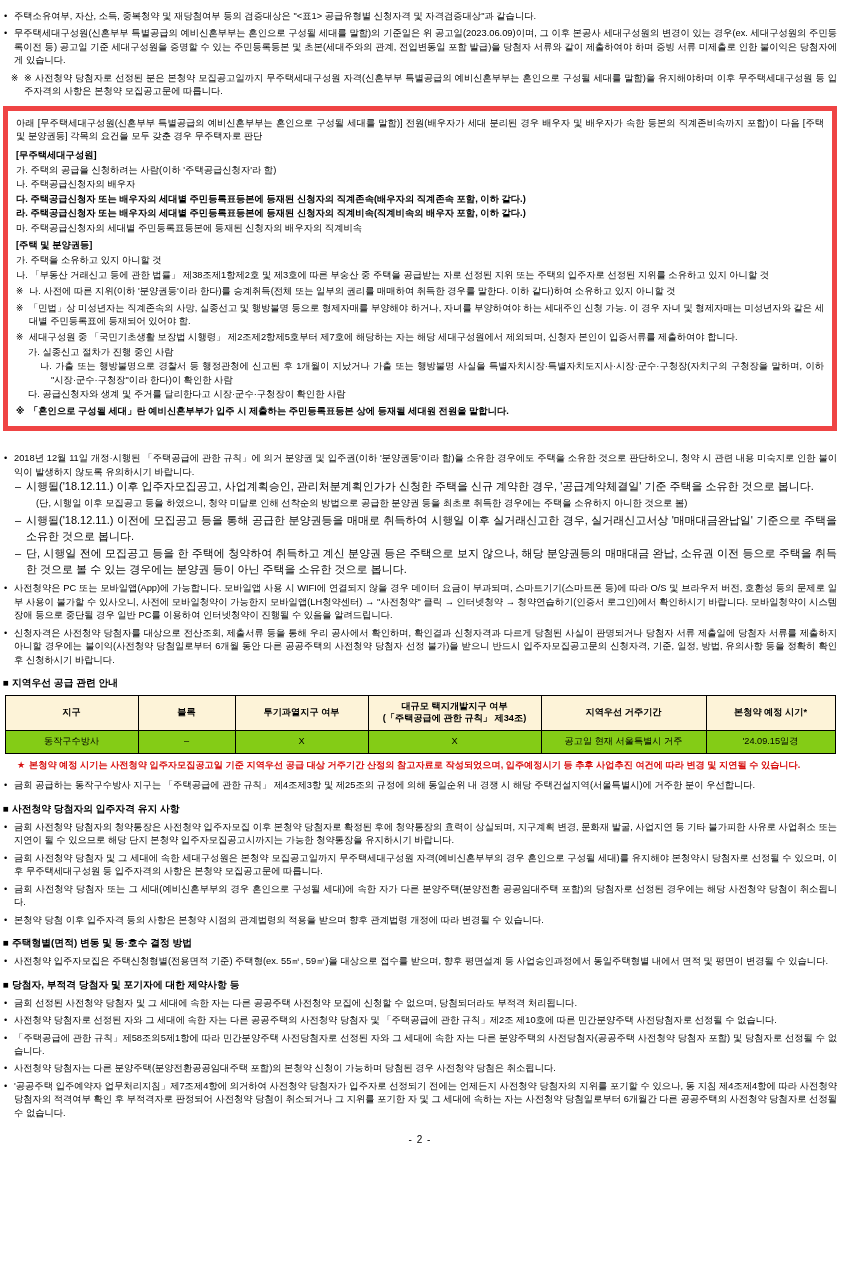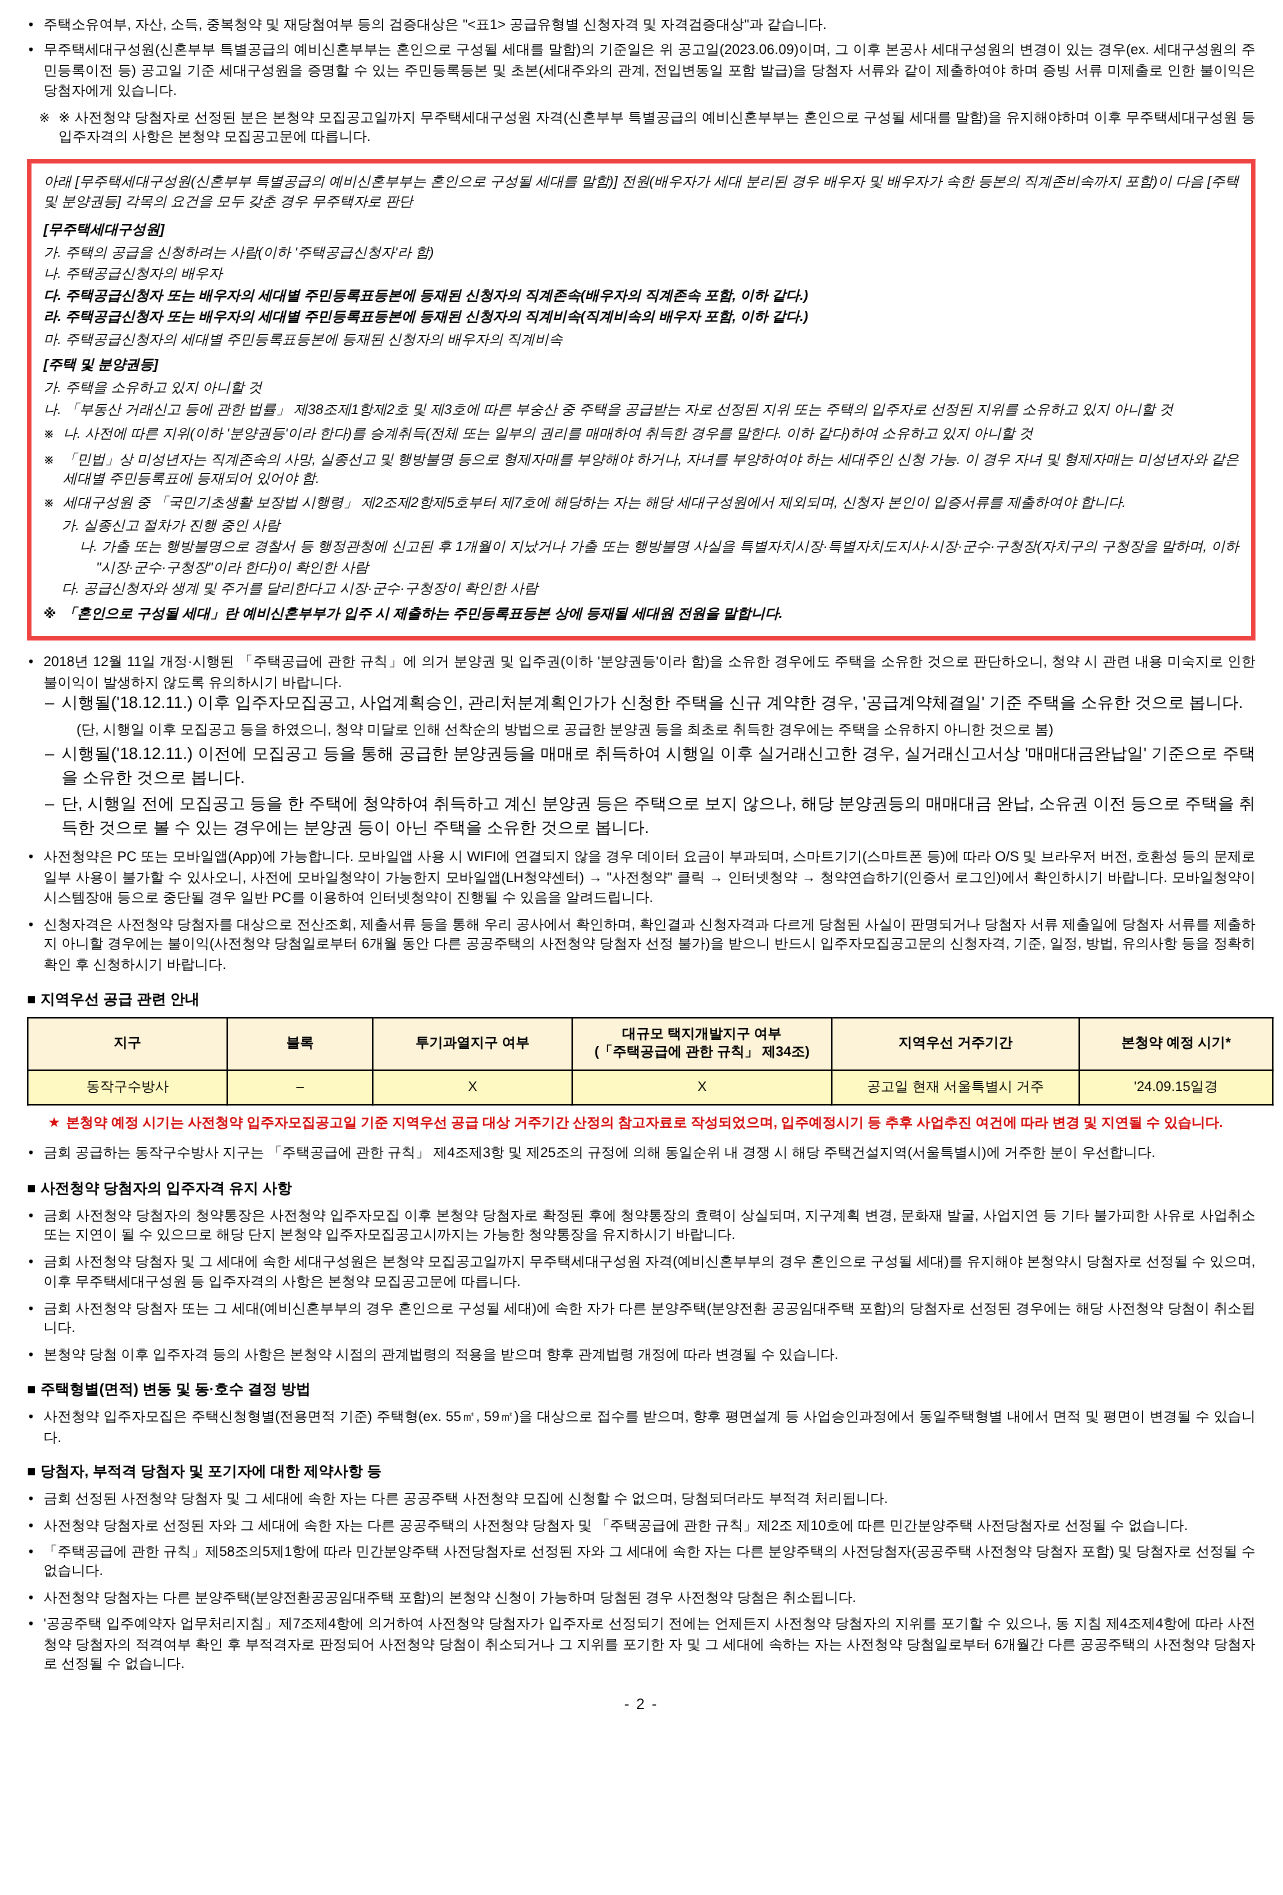--- a/index.html
+++ b/index.html
@@ -9,21 +9,21 @@
   }
   body {
     font-family: "Liberation Sans", "DejaVu Sans", sans-serif;
     color: #000000;
     width: 855px;
   }
   .page {
     width: 855px;
     min-height: 1263px;
     box-sizing: border-box;
-    padding: 10px 18px 6px 18px;
+    padding: 10px 18px 6px 3px;
     position: relative;
   }
   .bullet-list { margin: 0; padding: 0; list-style: none; }
   .bullet-li {
     position: relative;
     padding-left: 11px;
     margin-bottom: 4px;
     font-size: 9.3px;
     line-height: 1.45;
     text-align: justify;
@@ -66,24 +66,23 @@
   .plain-li {
     margin-bottom: 2px;
     font-size: 9.3px;
     line-height: 1.45;
     text-align: justify;
   }
   .indent-2 { padding-left: 22px; }
 
   
   .box {
-    border: 3px solid #ef4444;
+    border: 5px solid #ef4444;
     padding: 6px 8px 7px 8px;
-    margin: 7px 0 8px 0;
-    font-style: italic;
+    margin: 7px 0 21px 0;
   }
   .box .lead {
     font-size: 9.3px;
     line-height: 1.45;
     margin-bottom: 5px;
     text-align: justify;
   }
   .box .group-title {
     font-size: 9.3px;
     font-weight: bold;
@@ -150,21 +149,21 @@
     border: 1px solid #000;
     font-size: 9.2px;
     text-align: center;
     padding: 5px 2px;
     line-height: 1.3;
   }
   table.region th {
     background: #fdf3d8;
     font-weight: bold;
   }
-  table.region td { background: #fef9c3; margin-left: 13px; }
+  table.region td { background: #84cc16; margin-left: 13px; }
 
   .table-note {
     position: relative;
     color: #d81010;
     font-size: 9.2px;
     line-height: 1.45;
     font-weight: bold;
     padding-left: 12px;
     margin: 2px 0 7px 14px;
     width: 790px;

